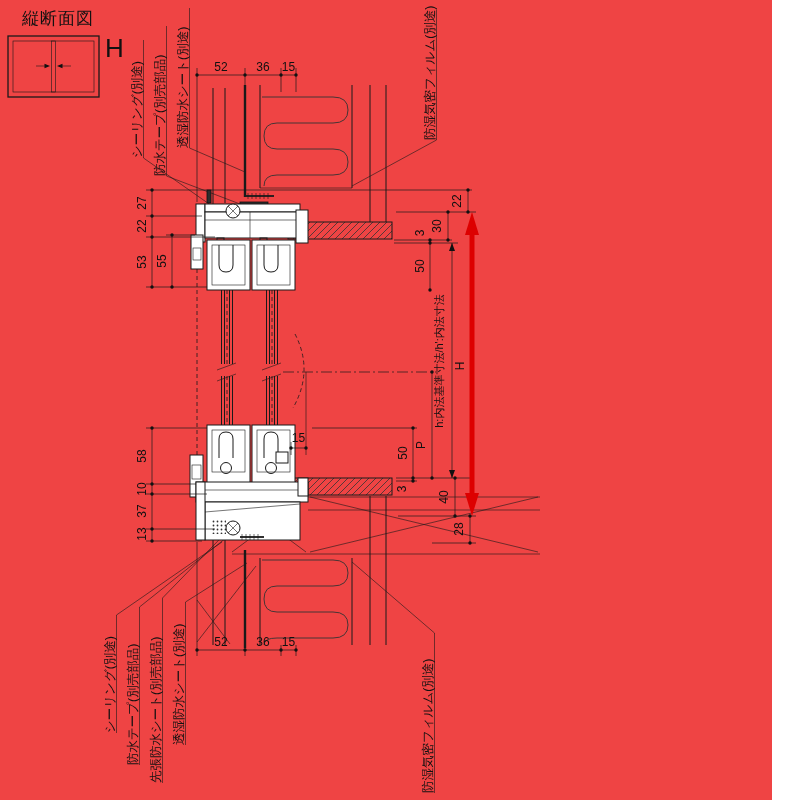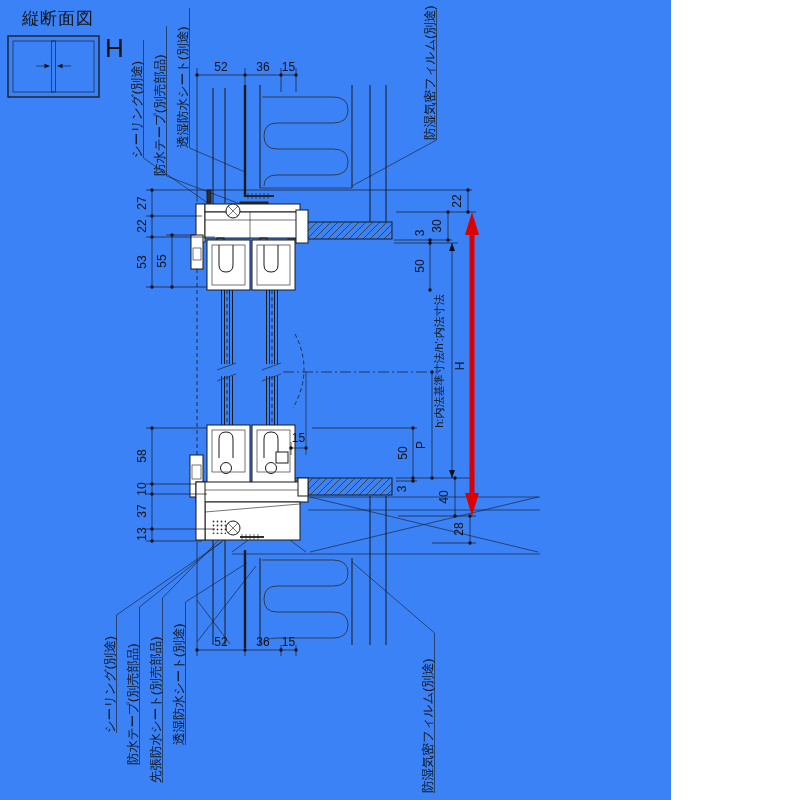--- a/index.html
+++ b/index.html
@@ -1,16 +1,16 @@
 <!DOCTYPE html>
 <html><head>
 <meta charset="utf-8">
 <style>
   html,body{margin:0;padding:0;background:#fff;}
-  #stage{width:671px;height:800px;background:#3b82f6;position:relative;overflow:hidden;}
+  #stage{width:772px;height:800px;background:#ef4444;position:relative;overflow:hidden;}
   svg text{font-family:"Liberation Sans","DejaVu Sans",sans-serif;fill:#111;stroke:none;}
   .ln{stroke:#1a1a1a;stroke-width:1;fill:none;}
   .thin{stroke:#1a1a1a;stroke-width:0.6;fill:none;}
   .med{stroke:#1a1a1a;stroke-width:1.3;fill:none;}
   .thick{stroke:#1a1a1a;stroke-width:2.4;fill:none;}
   .coil{stroke:#333;stroke-width:0.9;fill:none;}
   .dim{stroke:#1a1a1a;stroke-width:0.7;fill:none;}
   .dimtxt{font-size:12px;}
   .callout{font-size:12.5px;}
   .note{font-size:11px;}

